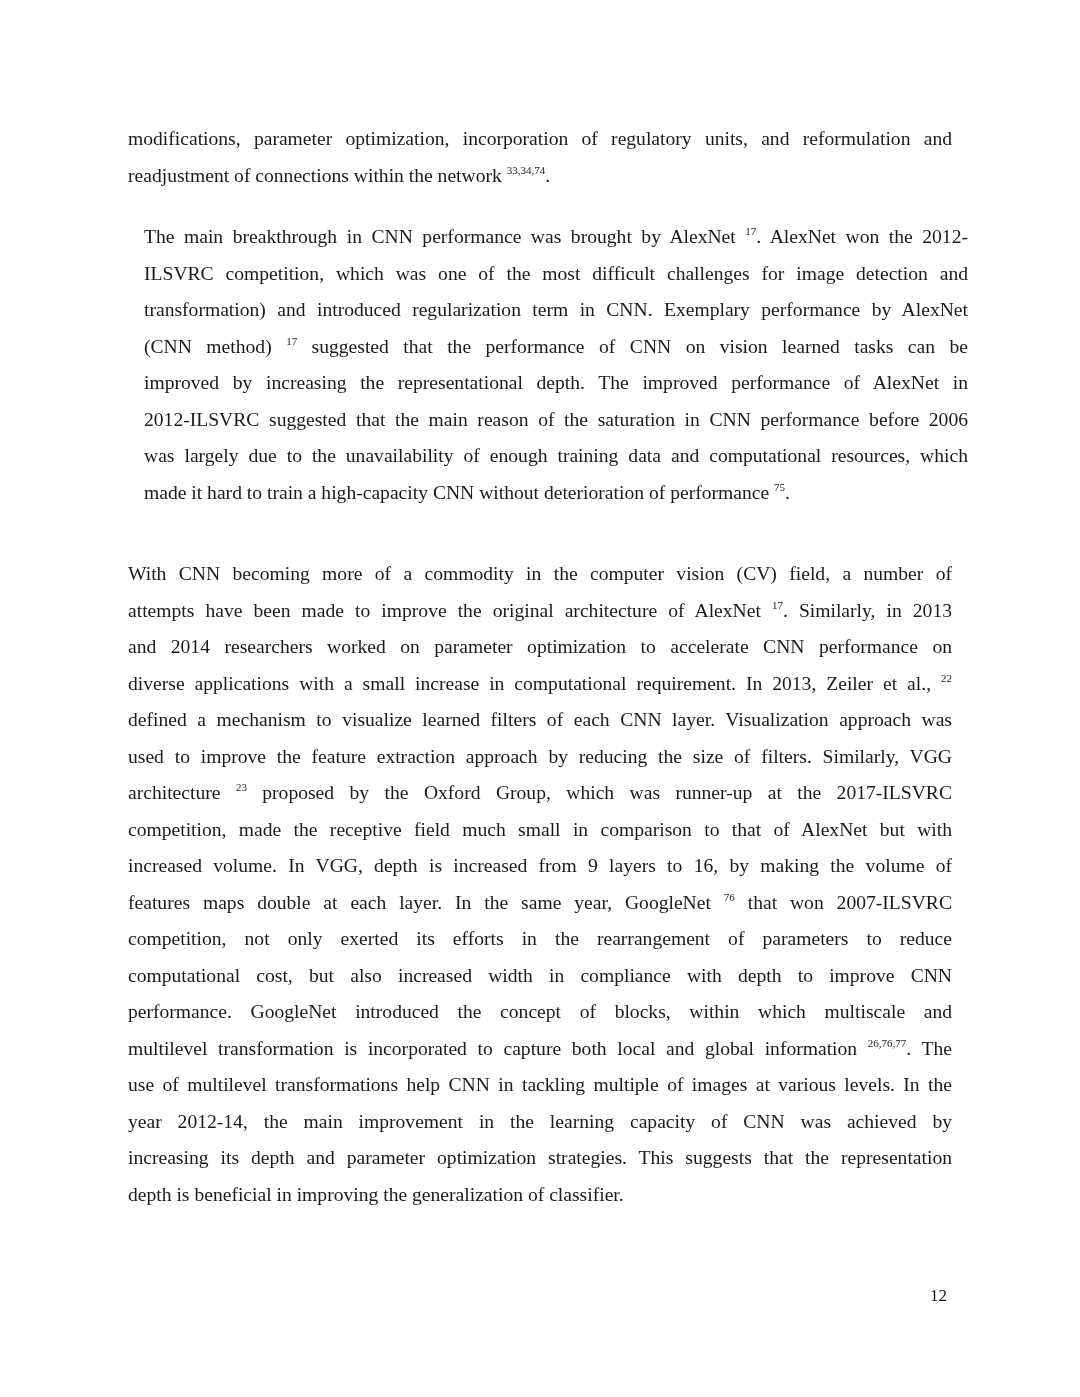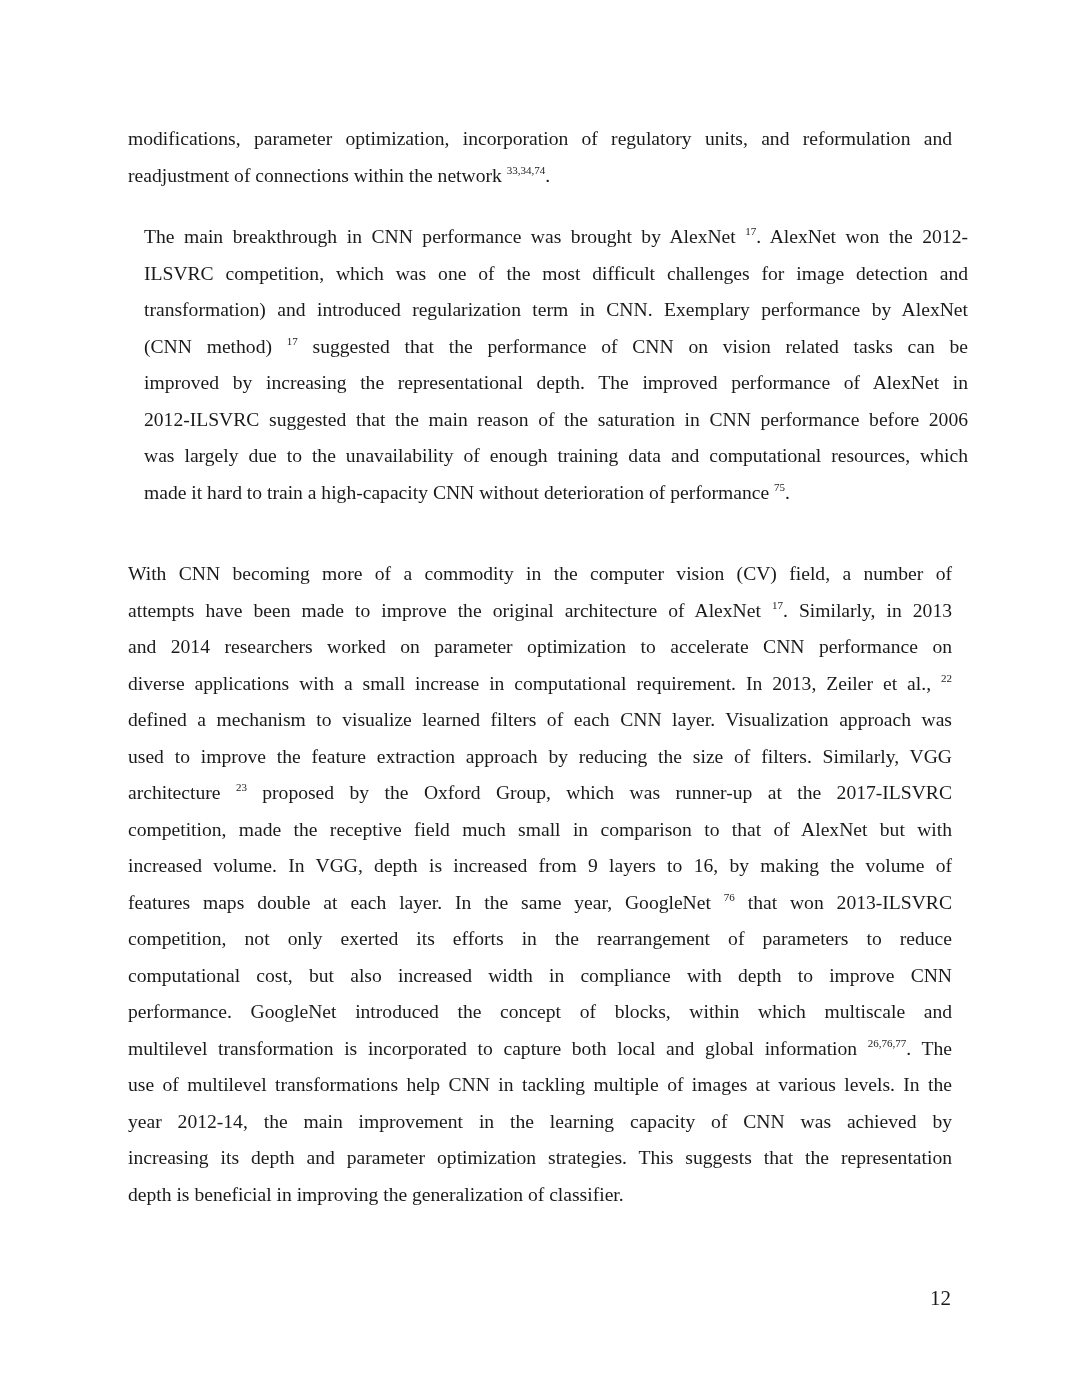--- a/index.html
+++ b/index.html
@@ -14,52 +14,52 @@
     display: block; height: 36.5px; line-height: 36.5px;
     font-size: 19.6px; white-space: nowrap;
     text-align: justify; text-align-last: justify;
   }
   .line.last { text-align: right; text-align-last: left; }
   sup { font-size: 11px; vertical-align: 0; position: relative; top: -8px; line-height: 0; }
   #p1 { top: 121px; }
   #p2 { top: 219px; margin-left: 16px; }
   #p3 { top: 556px; }
   .page-number {
-    position: absolute; left: 930px; top: 1286px; font-size: 21px;
+    position: absolute; left: 930px; top: 1286px; font-size: 17px;
   }
 </style>
 </head>
 <body>
 
 <div class="page">
   <div class="para" id="p1">
       <span class="line"><span>modifications, parameter optimization, incorporation of regulatory units, and reformulation and</span></span>
       <span class="line last"><span>readjustment of connections within the network </span><sup>33,34,74</sup><span>.</span></span>
     </div>
   <div class="para" id="p2">
       <span class="line"><span>The main breakthrough in CNN performance was brought by AlexNet </span><sup>17</sup><span>. AlexNet won the 2012-</span></span>
       <span class="line"><span>ILSVRC competition, which was one of the most difficult challenges for image detection and</span></span>
       <span class="line"><span>transformation) and introduced regularization term in CNN. Exemplary performance by AlexNet</span></span>
-      <span class="line"><span>(CNN method) </span><sup>17</sup><span> suggested that the performance of CNN on vision related tasks can be</span></span>
+      <span class="line"><span>(CNN method) </span><sup>17</sup><span> suggested that the performance of CNN on vision learned tasks can be</span></span>
       <span class="line"><span>improved by increasing the representational depth. The improved performance of AlexNet in</span></span>
       <span class="line"><span>2012-ILSVRC suggested that the main reason of the saturation in CNN performance before 2006</span></span>
       <span class="line"><span>was largely due to the unavailability of enough training data and computational resources, which</span></span>
       <span class="line last"><span>made it hard to train a high-capacity CNN without deterioration of performance </span><sup>75</sup><span>.</span></span>
     </div>
   <div class="para" id="p3">
       <span class="line"><span>With CNN becoming more of a commodity in the computer vision (CV) field, a number of</span></span>
       <span class="line"><span>attempts have been made to improve the original architecture of AlexNet </span><sup>17</sup><span>. Similarly, in 2013</span></span>
       <span class="line"><span>and 2014 researchers worked on parameter optimization to accelerate CNN performance on</span></span>
       <span class="line"><span>diverse applications with a small increase in computational requirement. In 2013, Zeiler et al., </span><sup>22</sup></span>
       <span class="line"><span>defined a mechanism to visualize learned filters of each CNN layer. Visualization approach was</span></span>
       <span class="line"><span>used to improve the feature extraction approach by reducing the size of filters. Similarly, VGG</span></span>
       <span class="line"><span>architecture </span><sup>23</sup><span> proposed by the Oxford Group, which was runner-up at the 2017-ILSVRC</span></span>
       <span class="line"><span>competition, made the receptive field much small in comparison to that of AlexNet but with</span></span>
       <span class="line"><span>increased volume. In VGG, depth is increased from 9 layers to 16, by making the volume of</span></span>
-      <span class="line"><span>features maps double at each layer. In the same year, GoogleNet </span><sup>76</sup><span> that won 2013-ILSVRC</span></span>
+      <span class="line"><span>features maps double at each layer. In the same year, GoogleNet </span><sup>76</sup><span> that won 2007-ILSVRC</span></span>
       <span class="line"><span>competition, not only exerted its efforts in the rearrangement of parameters to reduce</span></span>
       <span class="line"><span>computational cost, but also increased width in compliance with depth to improve CNN</span></span>
       <span class="line"><span>performance. GoogleNet introduced the concept of blocks, within which multiscale and</span></span>
       <span class="line"><span>multilevel transformation is incorporated to capture both local and global information </span><sup>26,76,77</sup><span>. The</span></span>
       <span class="line"><span>use of multilevel transformations help CNN in tackling multiple of images at various levels. In the</span></span>
       <span class="line"><span>year 2012-14, the main improvement in the learning capacity of CNN was achieved by</span></span>
       <span class="line"><span>increasing its depth and parameter optimization strategies. This suggests that the representation</span></span>
       <span class="line last"><span>depth is beneficial in improving the generalization of classifier.</span></span>
     </div>
   <div class="page-number">12</div>

